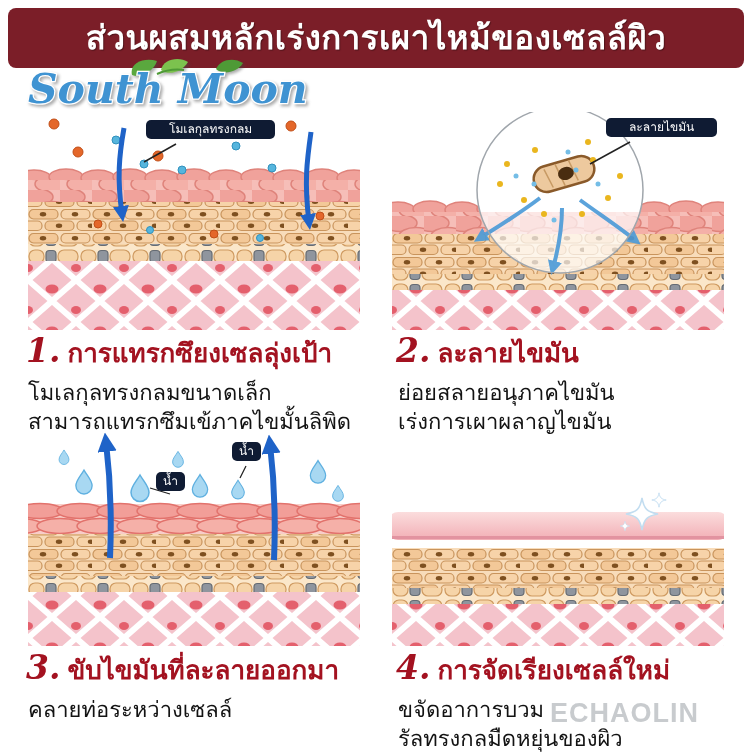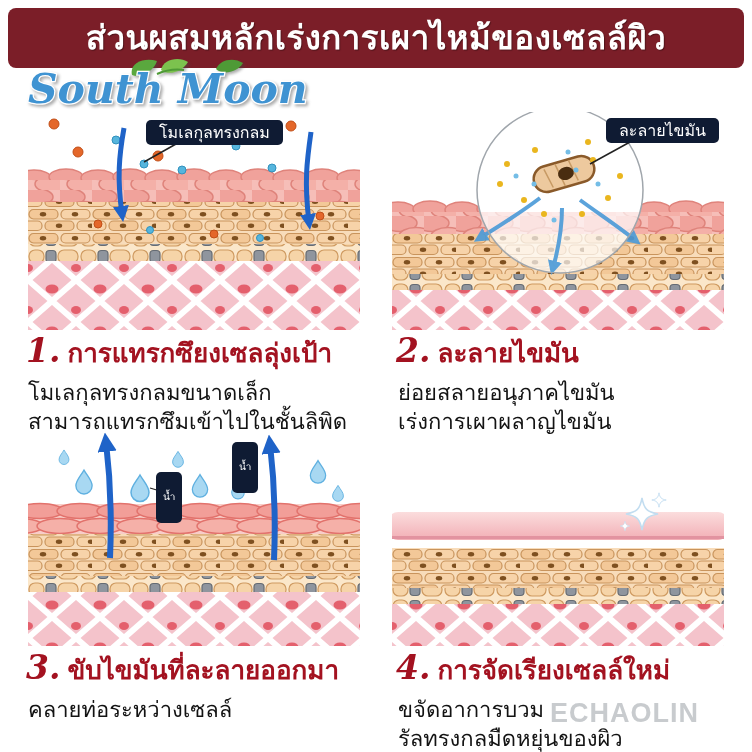--- a/index.html
+++ b/index.html
@@ -18,24 +18,24 @@
     text-shadow:1px 1px 1px rgba(0,0,0,.35);
   }
   .logo { position:absolute; top:57px; left:20px; width:340px; height:58px;
           filter:drop-shadow(2px 2px 1.5px rgba(70,70,70,.45)); }
   .illo { position:absolute; width:332px; height:218px; margin:0; padding:0; }
   #illo1 { top:112px; left:28px; }
   #illo2 { top:112px; left:392px; }
   #illo3 { top:428px; left:28px; }
   #illo4 { top:428px; left:392px; }
   .chip {
-    position:absolute; background:#0f1b33; color:#ffffff; font-size:16px;
-    line-height:1.45; padding:1px 13px; border-radius:5px; white-space:nowrap;
-  }
-  .chip.small { font-size:10px; padding:18px 7px; }
+    position:absolute; background:#0f1b33; color:#ffffff; font-size:12px;
+    line-height:1.45; padding:1px 23px; border-radius:5px; white-space:nowrap;
+  }
+  .chip.small { font-size:12px; padding:1px 7px; }
   .caption { position:absolute; width:352px; }
   #cap1 { top:331px; left:26px; }
   #cap2 { top:331px; left:396px; }
   #cap3 { top:648px; left:26px; }
   #cap4 { top:648px; left:396px; }
   .cap-line { display:flex; align-items:baseline; gap:7px; }
   .cap-num {
     font-family:"DejaVu Serif","Liberation Serif",serif; font-style:italic;
     font-weight:bold; font-size:33px; color:#a31220;
   }
@@ -285,21 +285,21 @@
     </svg>
   </figure>
 
   <div class="caption" id="cap1">
     <div class="cap-line">
       <span class="cap-num">1.</span>
       <span class="cap-title">การแทรกซึยงเซลลุ่งเป้า</span>
     </div>
     <p class="cap-desc">
       <span>โมเลกุลทรงกลมขนาดเล็ก</span><br>
-      <span>สามารถแทรกซึมเข้าไปในชั้นลิพิด</span>
+      <span>สามารถแทรกซึมเข้ภาคไขมั้นลิพิด</span>
     </p>
   </div>
 
   <div class="caption" id="cap2">
     <div class="cap-line">
       <span class="cap-num">2.</span>
       <span class="cap-title">ละลายไขมัน</span>
     </div>
     <p class="cap-desc">
       <span>ย่อยสลายอนุภาคไขมัน</span><br>

